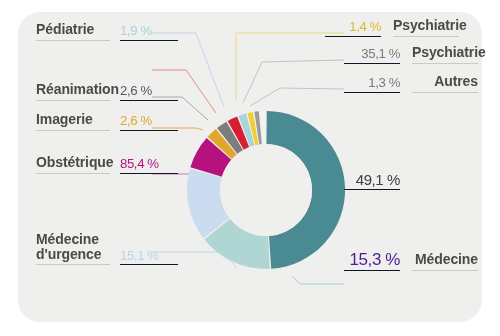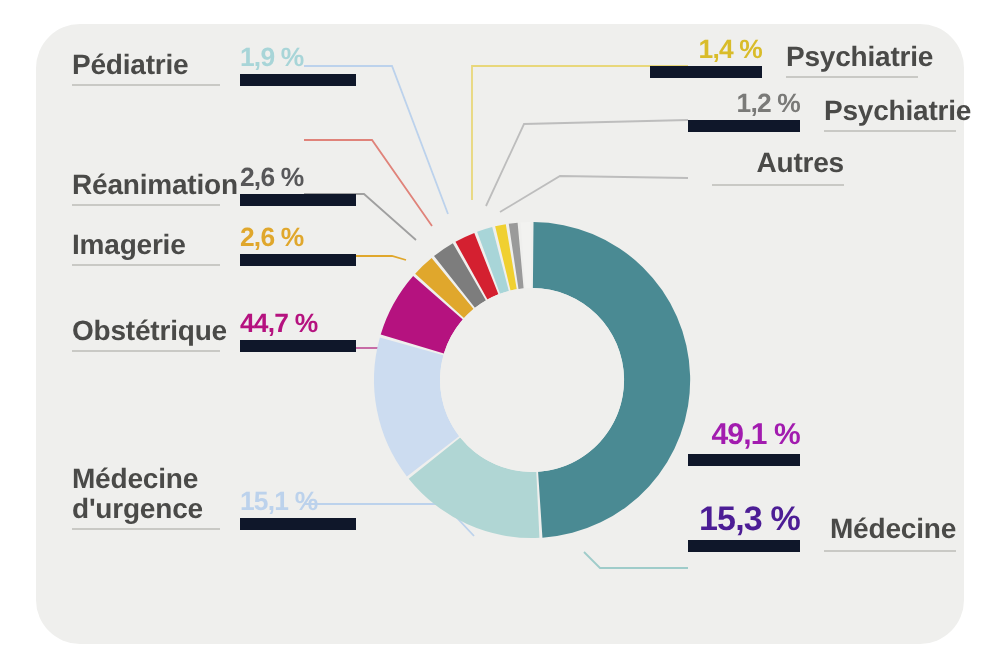--- a/index.html
+++ b/index.html
@@ -47,25 +47,25 @@
     font-size: 14px;
     font-weight: 700;
     color: #4a4a48;
     letter-spacing: -0.1px;
     line-height: 1.12;
     border-bottom: 1px solid #c9c9c5;
     padding-bottom: 2px;
   }
   .lbl .val {
     font-size: 13.2px;
-    font-weight: 700;
+    font-weight: 400;
     letter-spacing: -0.4px;
     line-height: 1;
     padding-bottom: 2px;
-    border-bottom: 6px solid #0f172a;
+    border-bottom: 1px solid #0f172a;
   }
   
   .lbl.left .name {
     width: 74px;
     text-align: left;
   }
   .lbl.left .val {
     width: 58px;
     text-align: left;
     margin-left: 10px;
@@ -130,45 +130,46 @@
     <span class="val" style="color:#58585a;">2,6 %</span>
   </div>
 
   <div class="lbl left" style="left:36px; top:112px;">
     <span class="name">Imagerie</span>
     <span class="val" style="color:#e0a72c;">2,6 %</span>
   </div>
 
   <div class="lbl left" style="left:36px; top:155px;">
     <span class="name">Obstétrique</span>
-    <span class="val" style="color:#b5127f;">44,7 %</span>
+    <span class="val" style="color:#b5127f;">85,4 %</span>
   </div>
 
   <div class="lbl left twoline" style="left:36px; top:232px;">
     <span class="name" style="white-space:pre-line;"><span>Médecine
 d'urgence</span></span>
     <span class="val" style="color:#bcd2ec;">15,1 %</span>
   </div>
 
   <div class="lbl right" style="left:325px; top:18px;">
     <span class="val" style="color:#d9bc2a;">1,4 %</span>
     <span class="name">Psychiatrie</span>
   </div>
 
   <div class="lbl right" style="left:344px; top:45px;">
-    <span class="val" style="color:#7a7a78;">1,2 %</span>
+    <span class="val" style="color:#7a7a78;">35,1 %</span>
     <span class="name">Psychiatrie</span>
   </div>
 
   <div class="lbl right" style="left:344px; top:74px;">
+    <span class="val" style="color:#7a7a78;">1,3 %</span>
     <span class="name">Autres</span>
   </div>
 
   <div class="lbl right" style="left:344px; top:172px;">
-    <span class="val" style="color:#a21caf; font-size:15px;margin-top:38px;">49,1 %</span>
+    <span class="val" style="color:#404040; font-size:15px;">49,1 %</span>
   </div>
 
   <div class="lbl right" style="left:344px; top:251px;">
     <span class="val" style="color:#4c1d95; font-size:17px;">15,3 %</span>
     <span class="name">Médecine</span>
   </div>
 
 </div>
 
 </body></html>

